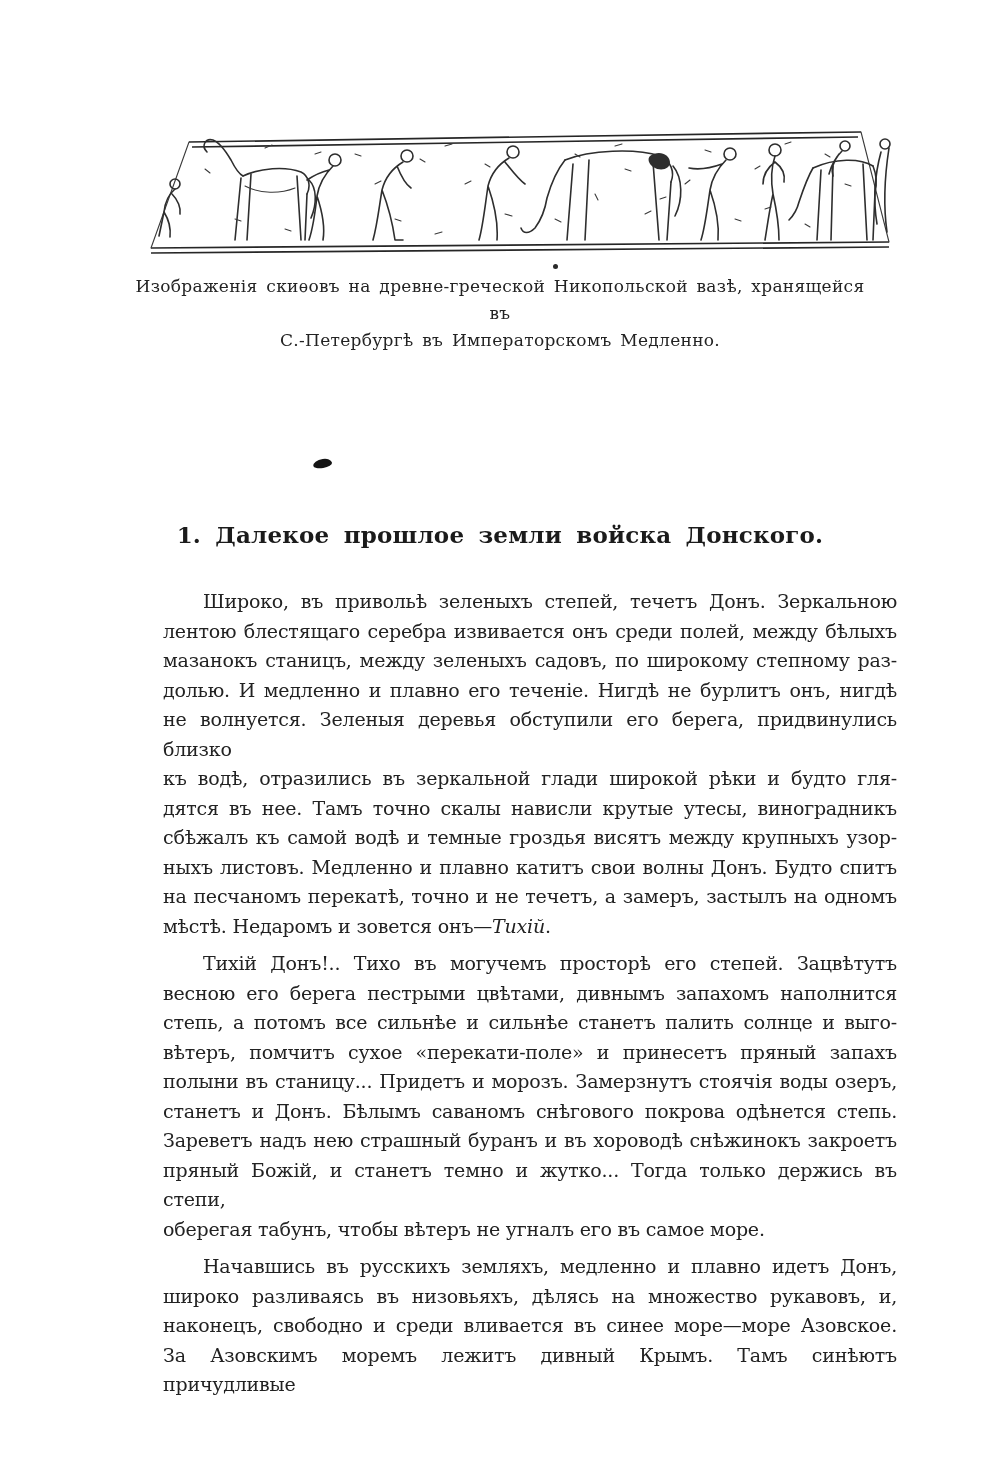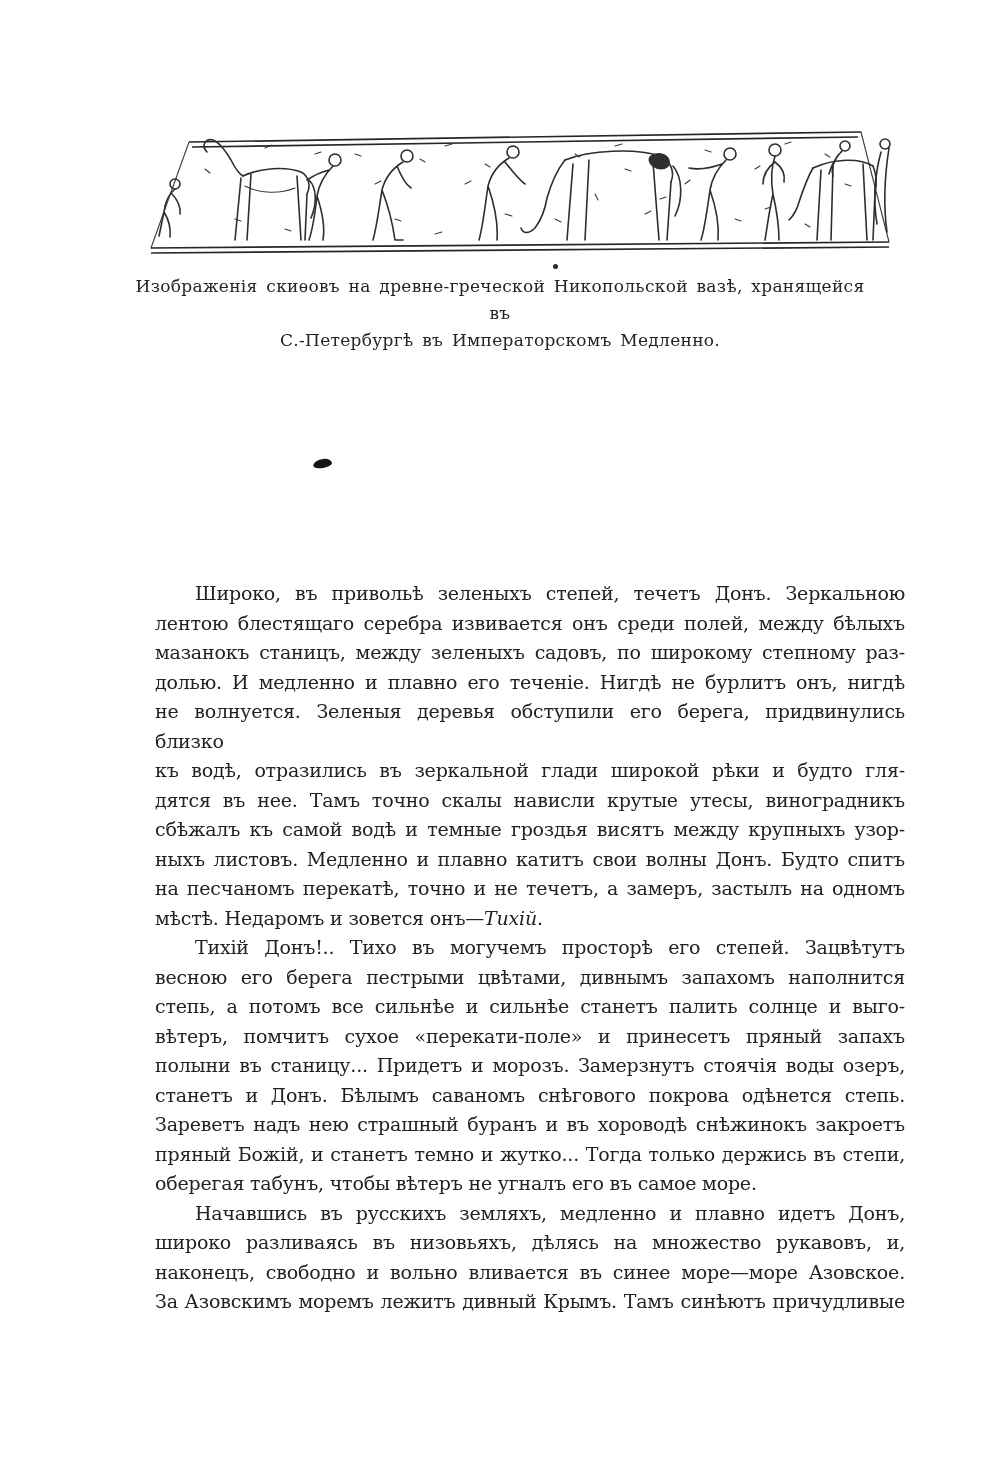--- a/index.html
+++ b/index.html
@@ -47,21 +47,21 @@
     position:absolute;left:125px;top:521px;width:750px;
     text-align:center;font-weight:bold;font-size:23px;
     word-spacing:6px;letter-spacing:0.2px;color:#1b1b1b;
   }
 
   
   .body-text{
     position:absolute;left:155px;top:579px;width:750px;
     font-size:19px;line-height:29.5px;letter-spacing:-0.2px;color:#222222;
   }
-  .para{margin:0;}
+  .para{margin:8px;}
   .line{
     text-align:justify;
     text-align-last:justify;
     text-justify:inter-word;
   }
   .line.indent{text-indent:40px;}
   .line.endline{text-align-last:left;}
   .it{font-style:italic;}
 </style>
 </head>
@@ -123,20 +123,21 @@
 
   <div class="fig-dot"></div>
 
   <div class="caption">
     <div>Изображенія скиѳовъ на древне-греческой Никопольской вазѣ, хранящейся въ</div>
     <div>С.-Петербургѣ въ Императорскомъ Медленно.</div>
   </div>
 
   <div class="ink-spot"></div>
 
+  <div class="heading">1. Далекое прошлое земли войска Донского.</div>
 
   <div class="body-text">
       <div class="para">
         <div class="line indent"><span>Широко, въ привольѣ зеленыхъ степей, течетъ Донъ. Зеркальною</span></div>
         <div class="line"><span>лентою блестящаго серебра извивается онъ среди полей, между бѣлыхъ</span></div>
         <div class="line"><span>мазанокъ станицъ, между зеленыхъ садовъ, по широкому степному раз-</span></div>
         <div class="line"><span>долью. И медленно и плавно его теченіе. Нигдѣ не бурлитъ онъ, нигдѣ</span></div>
         <div class="line"><span>не волнуется. Зеленыя деревья обступили его берега, придвинулись близко</span></div>
         <div class="line"><span>къ водѣ, отразились въ зеркальной глади широкой рѣки и будто гля-</span></div>
         <div class="line"><span>дятся въ нее. Тамъ точно скалы нависли крутые утесы, виноградникъ</span></div>
@@ -152,18 +153,18 @@
         <div class="line"><span>вѣтеръ, помчитъ сухое «перекати-поле» и принесетъ пряный запахъ</span></div>
         <div class="line"><span>полыни въ станицу... Придетъ и морозъ. Замерзнутъ стоячія воды озеръ,</span></div>
         <div class="line"><span>станетъ и Донъ. Бѣлымъ саваномъ снѣгового покрова одѣнется степь.</span></div>
         <div class="line"><span>Зареветъ надъ нею страшный буранъ и въ хороводѣ снѣжинокъ закроетъ</span></div>
         <div class="line"><span>пряный Божій, и станетъ темно и жутко... Тогда только держись въ степи,</span></div>
         <div class="line endline"><span>оберегая табунъ, чтобы вѣтеръ не угналъ его въ самое море.</span></div>
       </div>
       <div class="para">
         <div class="line indent"><span>Начавшись въ русскихъ земляхъ, медленно и плавно идетъ Донъ,</span></div>
         <div class="line"><span>широко разливаясь въ низовьяхъ, дѣлясь на множество рукавовъ, и,</span></div>
-        <div class="line"><span>наконецъ, свободно и вольно вливается въ синее море—море Азовское.</span></div>
+        <div class="line"><span>наконецъ, свободно и среди вливается въ синее море—море Азовское.</span></div>
         <div class="line"><span>За Азовскимъ моремъ лежитъ дивный Крымъ. Тамъ синѣютъ причудливые</span></div>
       </div>
     </div>
 
 </div>
 
 </body></html>

